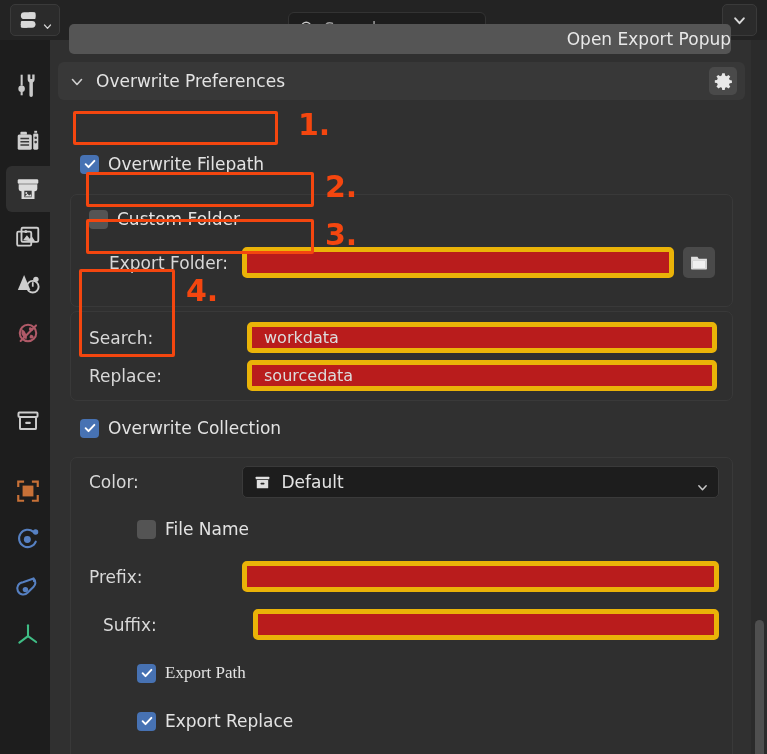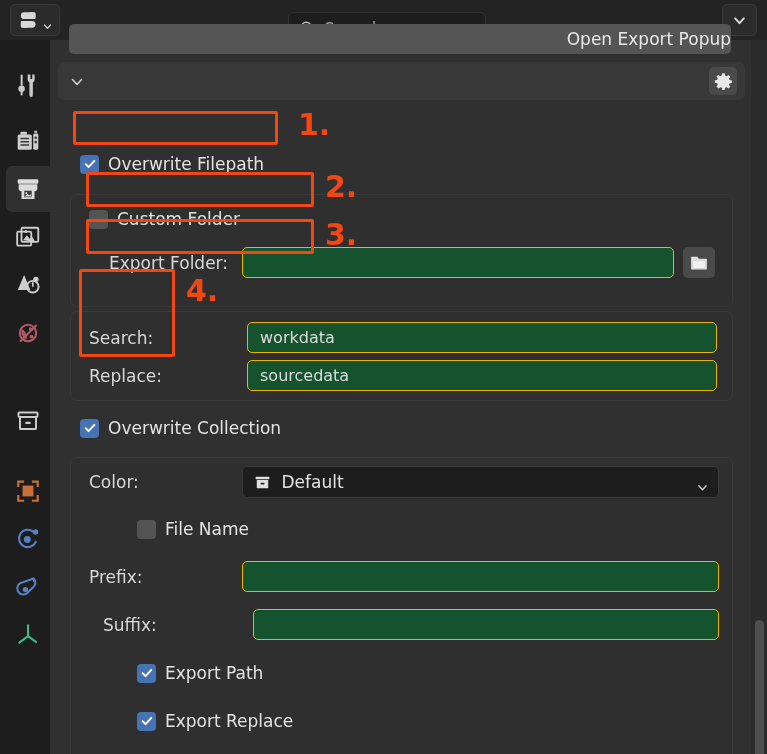--- a/index.html
+++ b/index.html
@@ -94,21 +94,21 @@
 
   .row { position: absolute; display: flex; align-items: center; }
 
   
   .subpanel {
     position: absolute; background: #2f2f2f; border: 1px solid #393939;
     border-radius: 7px;
   }
 
   .field {
-    background: #14532d; border: 1px solid #eab308; border-radius: 5px;
+    background: #b91c1c; border: 5px solid #eab308; border-radius: 5px;
     height: 31px; display: flex; align-items: center; padding: 0 12px;
     color: #dcdcdc; font-size: 16px; cursor: text;
   }
   .lbl { color: #d8d8d8; font-size: 17px; white-space: nowrap; }
 
   .dropdown {
     background: #1d1d1d; border: 1px solid #3a3a3a; border-radius: 5px;
     height: 32px; display: flex; align-items: center; padding: 0 10px;
     color: #e3e3e3; font-size: 17px; cursor: pointer; gap: 9px;
   }
@@ -296,20 +296,21 @@
     <div class="panel-scroll">
 
       <div class="popup-btn">Open Export Popup</div>
 
       <div class="panel-header">
         <span class="ptri">
           <svg viewBox="0 0 14 14">
               <path d="M2.5 4.5 L7 9.5 L11.5 4.5" stroke="#cfcfcf" stroke-width="1.6" fill="none" stroke-linecap="round" stroke-linejoin="round"></path>
             </svg>
         </span>
+        <span class="ptitle">Overwrite Preferences</span>
         <span class="gear-btn">
           <svg width="19" height="19" viewBox="0 0 24 24">
             <path fill="#e8e8e8" d="M12 8.1a3.9 3.9 0 1 0 0 7.8 3.9 3.9 0 0 0 0-7.8zm0 5.9a2 2 0 1 1 0-4 2 2 0 0 1 0 4z"></path>
             <path fill="#e8e8e8" d="M10.4 1.6h3.2l.4 2.8 2 .85 2.3-1.6 2.25 2.25-1.6 2.3.85 2 2.8.4v3.2l-2.8.4-.85 2 1.6 2.3-2.25 2.25-2.3-1.6-2 .85-.4 2.8h-3.2l-.4-2.8-2-.85-2.3 1.6L3.1 18.3l1.6-2.3-.85-2-2.8-.4v-3.2l2.8-.4.85-2-1.6-2.3L5.35 3.65l2.3 1.6 2-.85z"></path>
           </svg>
         </span>
       </div>
 
       <div class="row" style="left:30px; top:114px;">
         <span class="cb on">
@@ -389,21 +390,21 @@
         <div class="row" style="left:18px; top:103px; width:630px;">
           <span class="lbl" style="width:158px;">Prefix:</span>
           <span class="field" style="width:490px;"></span>
         </div>
 
         <div class="row" style="left:18px; top:151px; width:630px;">
           <span class="lbl" style="width:158px;margin-left:14px;">Suffix:</span>
           <span class="field" style="width:490px;"></span>
         </div>
 
-        <div class="row" style="left:66px; top:205px;">
+        <div class="row" style="left:66px; top:205px;font-family:Liberation Serif, serif;">
           <span class="cb on">
             <svg viewBox="0 0 16 16">
                 <path d="M3 8.2 L6.3 11.6 L13 4.4" stroke="#ffffff" stroke-width="2.2" fill="none" stroke-linecap="round" stroke-linejoin="round"></path>
               </svg>
           </span>
           <span class="cb-label">Export Path</span>
         </div>
 
         <div class="row" style="left:66px; top:253px;">
           <span class="cb on">

